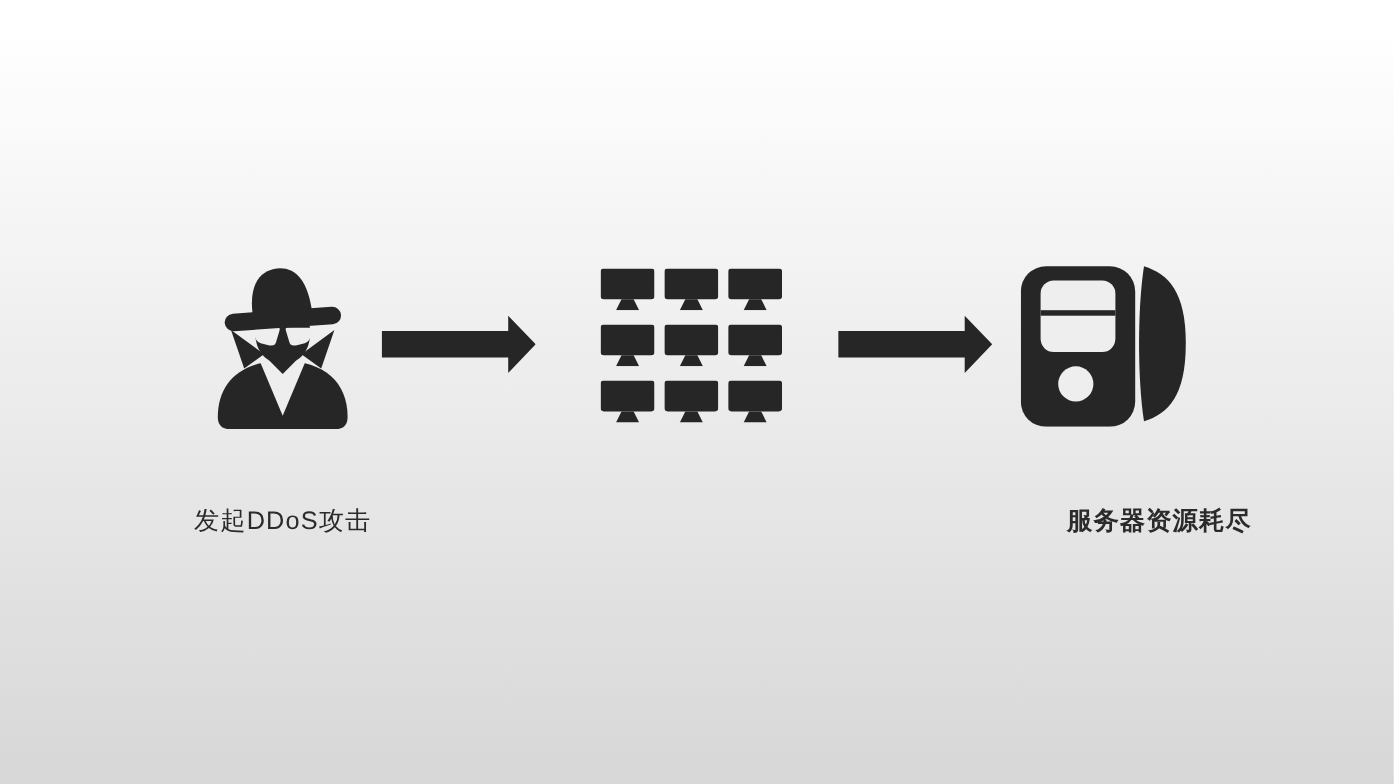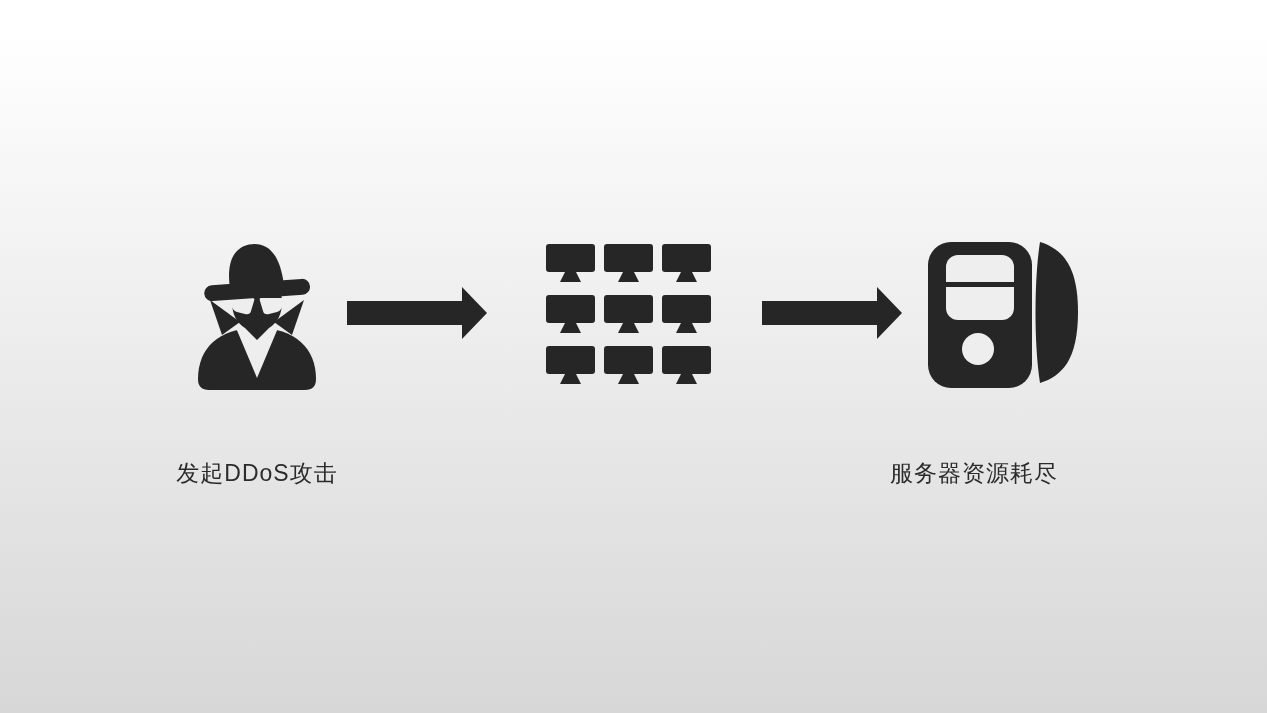--- a/index.html
+++ b/index.html
@@ -16,21 +16,21 @@
     position: absolute;
     width: 300px; top: 458px; height: 30px;
     text-align: center;
     font-size: 23px; letter-spacing: 1px;
     color: var(--text-color, #2b2b2b);
     line-height: 30px;
     white-space: nowrap;
   }
   #label-attacker { left: 107px; }
   #label-zombies  { left: 480px; }
-  #label-server   { left: 824px; }
+  #label-server   { left: 904px; font-weight: bold; }
   .monitor-grid {
     position: absolute; left: 546px; top: 244px;
     display: grid;
     grid-template-columns: repeat(3, 49px);
     grid-auto-rows: 38px;
     column-gap: 9px; row-gap: 13px;
   }
 </style>
 </head>
 <body style="background: linear-gradient(rgb(255, 255, 255) 0%, rgb(255, 255, 255) 4%, rgb(215, 215, 215) 100%);">

